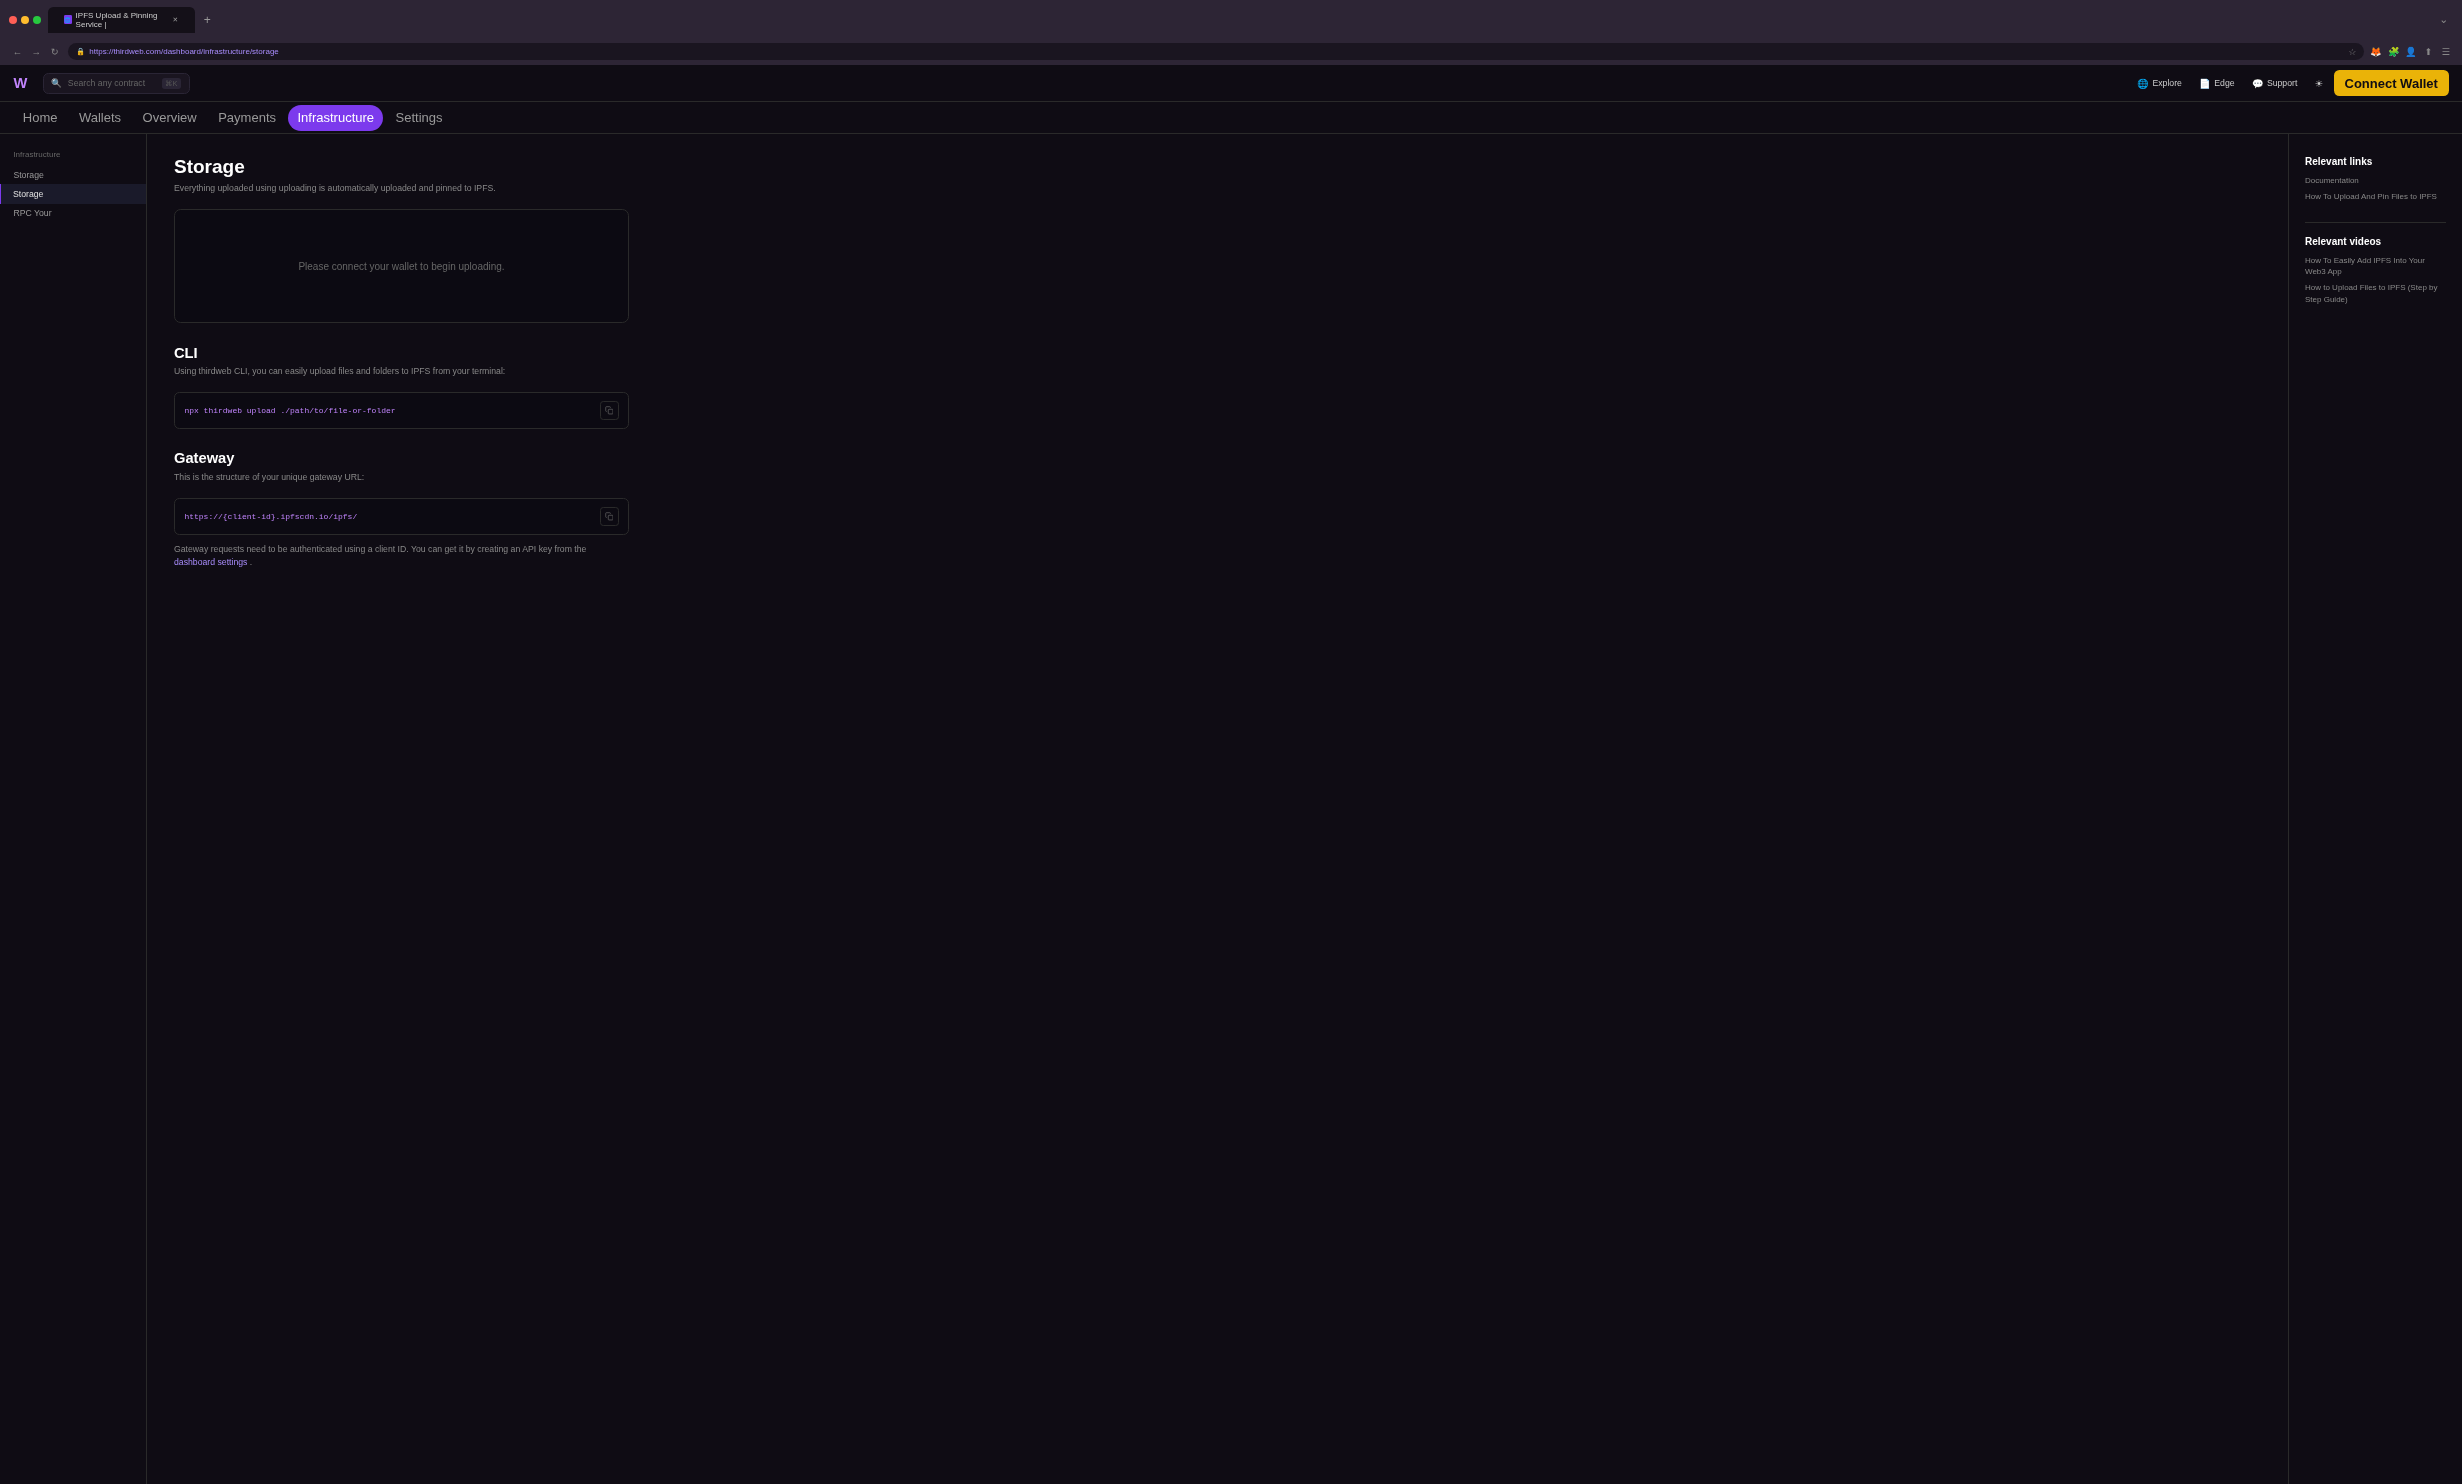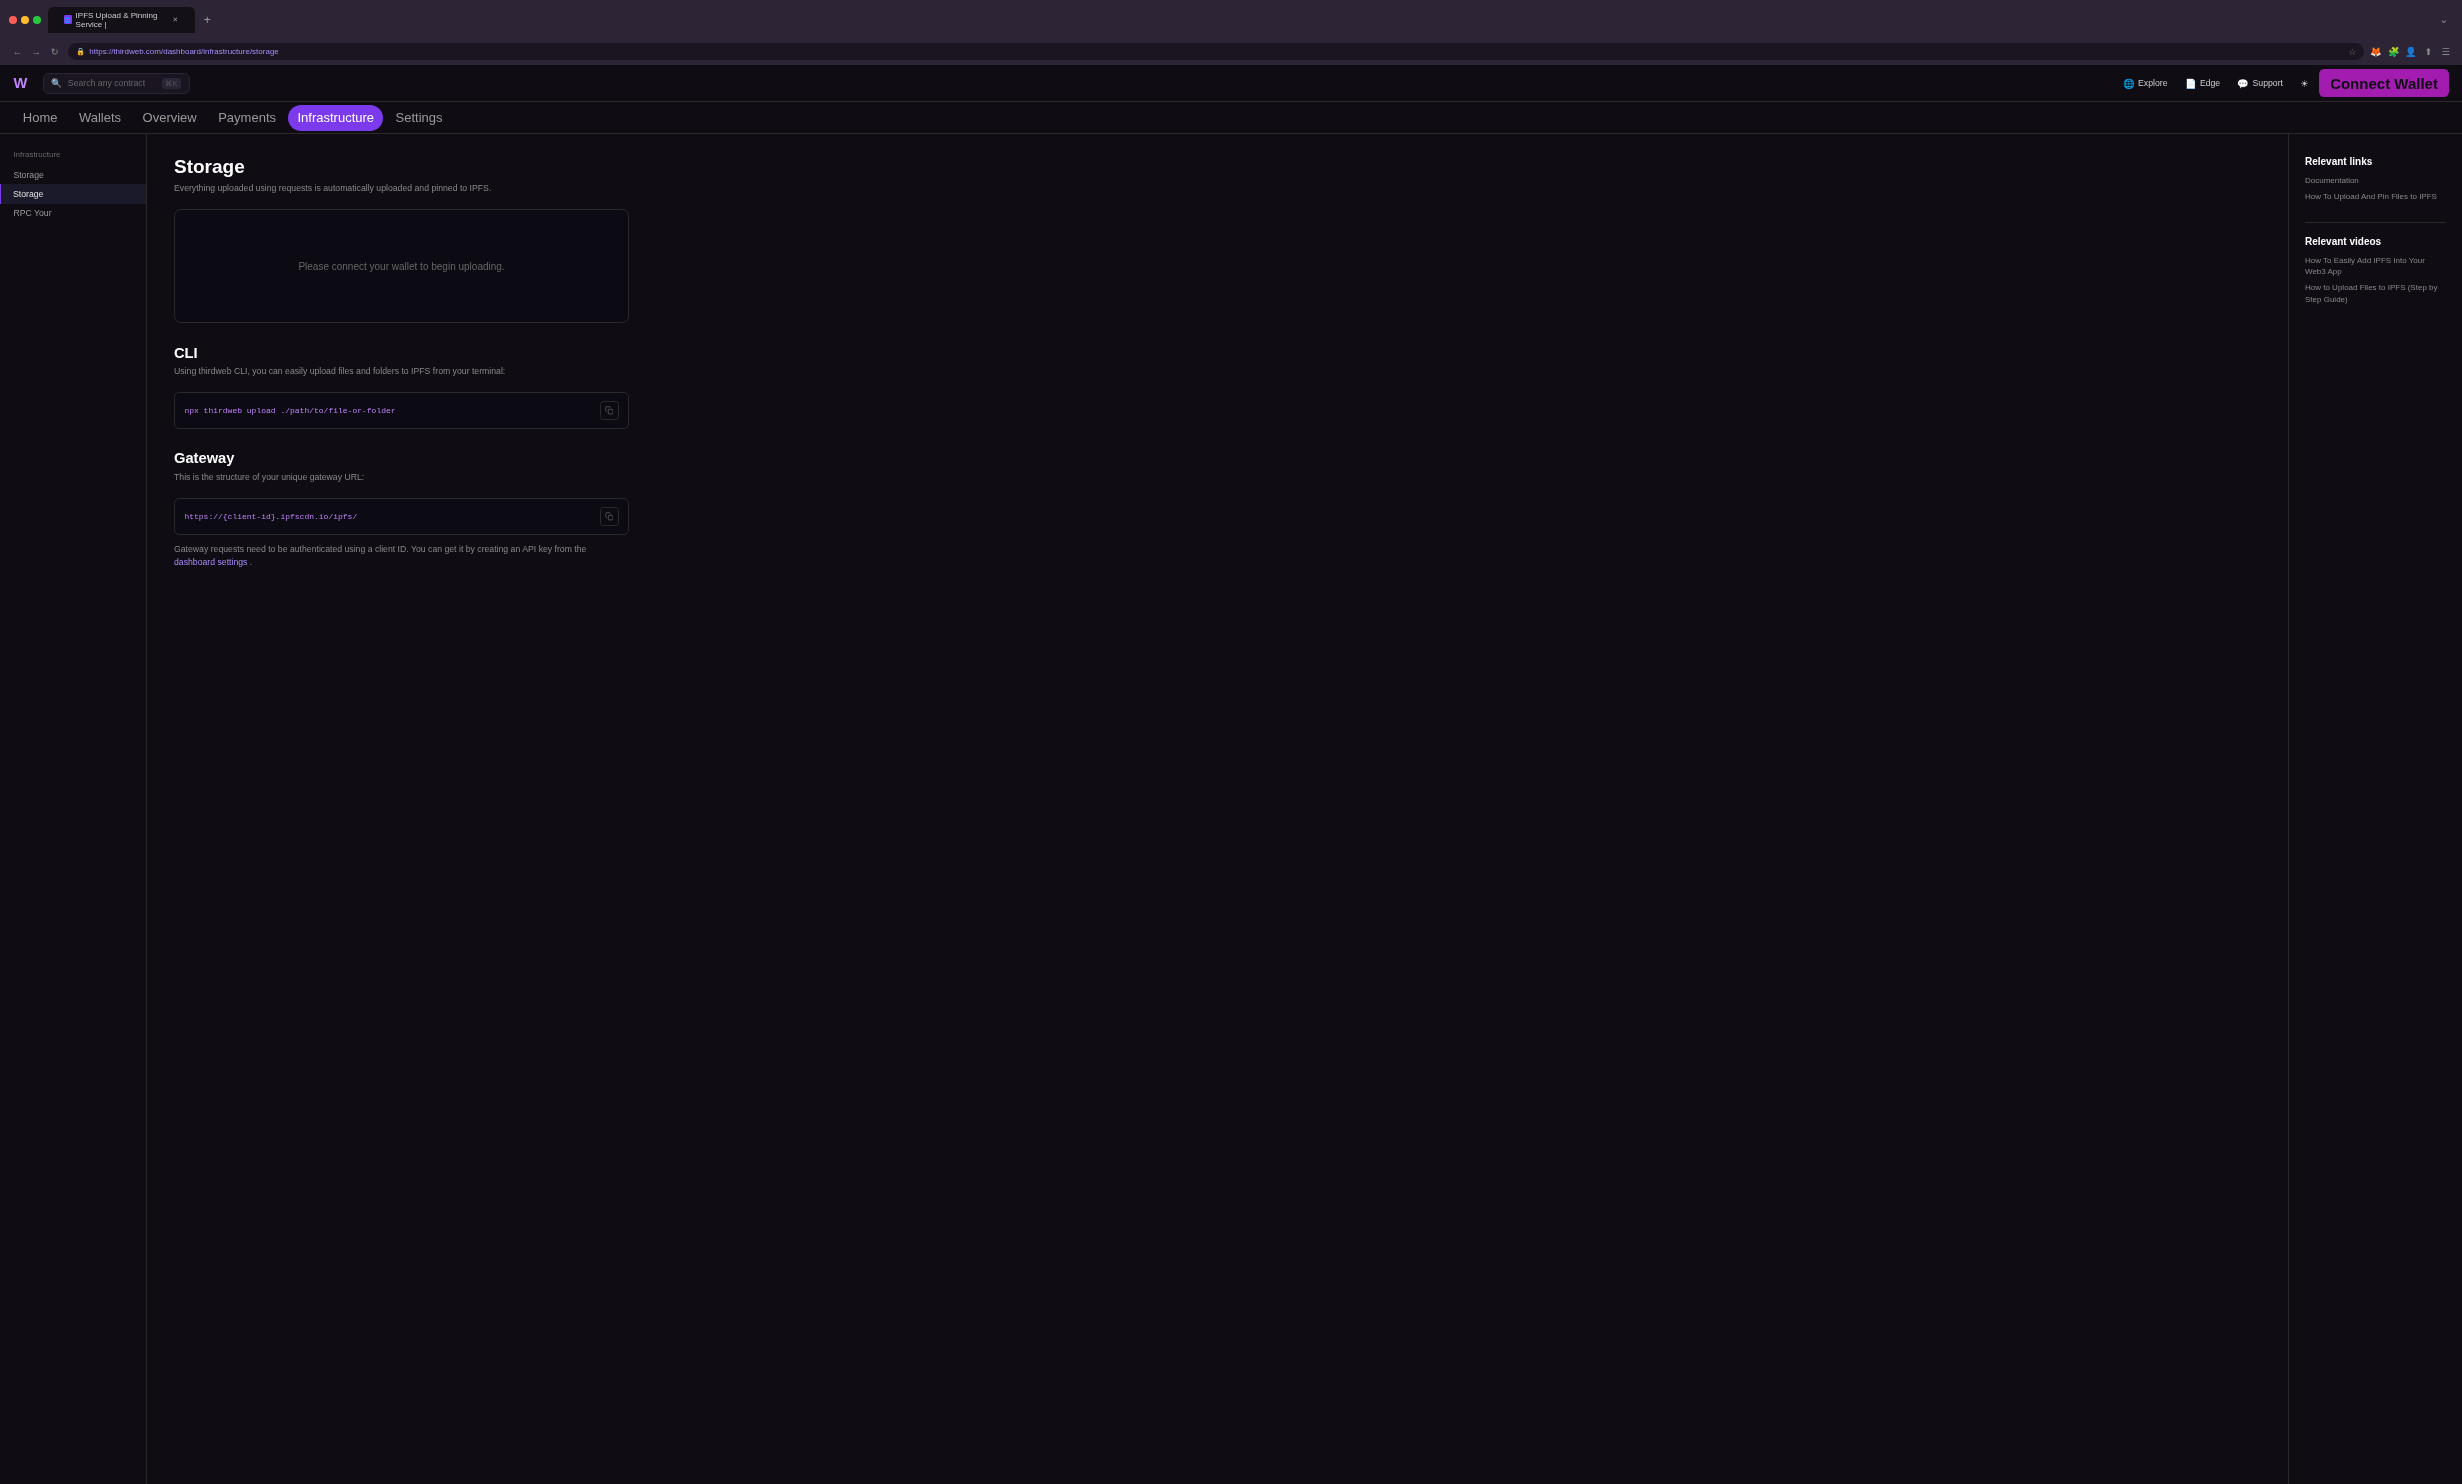--- a/index.html
+++ b/index.html
@@ -244,26 +244,26 @@
       cursor: pointer;
       background: transparent;
       border: none;
     }
 
     .nav-icon {
       font-size: 9.4px;
     }
 
     .connect-wallet-btn {
-      background: #a21caf;
+      background: #eab308;
       color: #0f0c14;
       border: none;
       border-radius: 5.4px;
       padding: 5.4px 10.7px;
-      font-size: 15px;
+      font-size: 13px;
       font-weight: 600;
       cursor: pointer;
       white-space: nowrap;
     }
 
     
     .secondary-nav {
       display: flex;
       align-items: center;
       padding: 0 13.4px;
@@ -556,21 +556,21 @@
       </div>
       <div class="sidebar-item">
         <span>RPC Your</span>
       </div>
     </div>
 
     <div class="content-area">
       <div class="content-inner">
 
         <h1 class="page-title">Storage</h1>
-        <p class="page-description">Everything uploaded using requests is automatically uploaded and pinned to IPFS.</p>
+        <p class="page-description">Everything uploaded using uploading is automatically uploaded and pinned to IPFS.</p>
 
         <div class="upload-box">
           <span class="upload-placeholder">Please connect your wallet to begin uploading.</span>
         </div>
 
         <div class="section">
           <h2 class="section-title">CLI</h2>
           <p class="page-description">Using thirdweb CLI, you can easily upload files and folders to IPFS from your terminal:</p>
           <div class="code-box">
             <span class="code-text">npx thirdweb upload ./path/to/file-or-folder</span>

